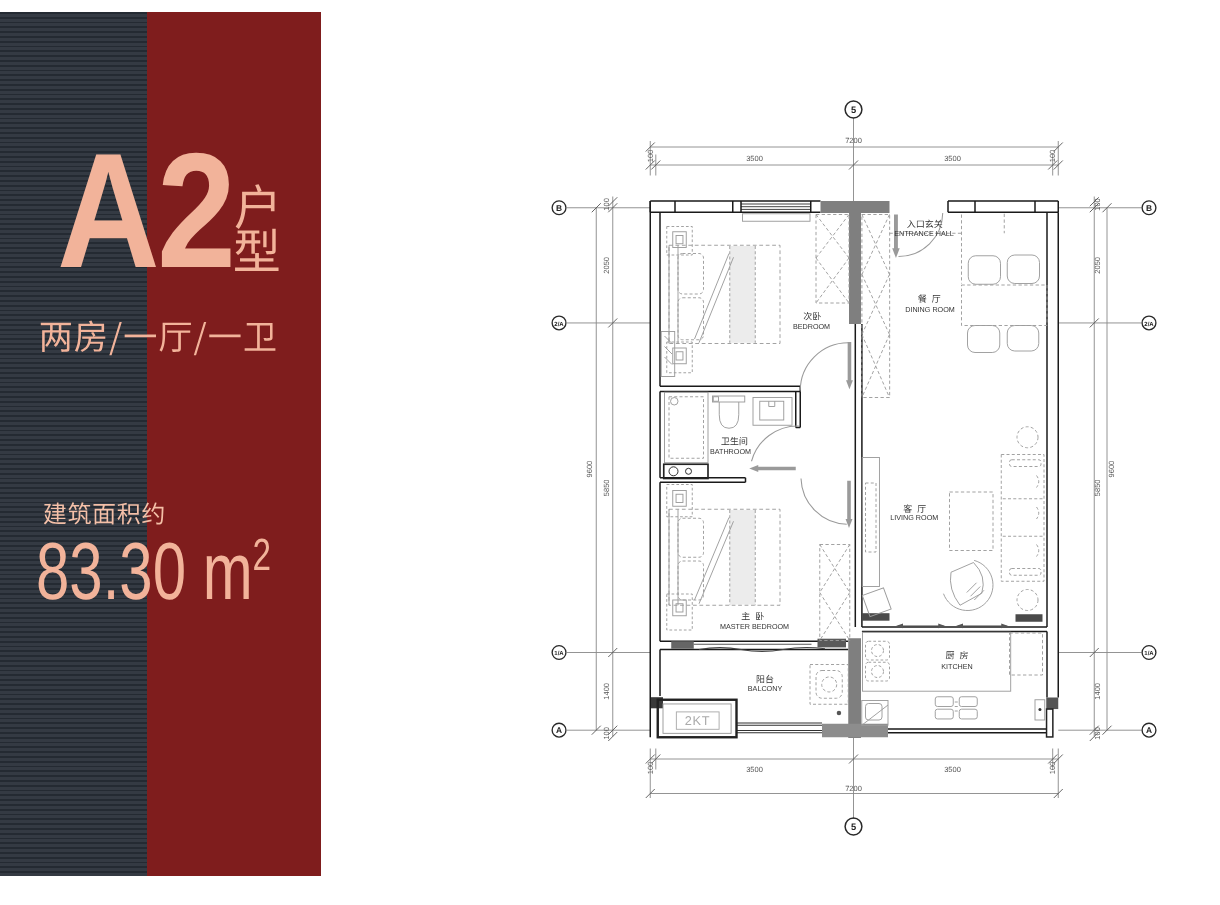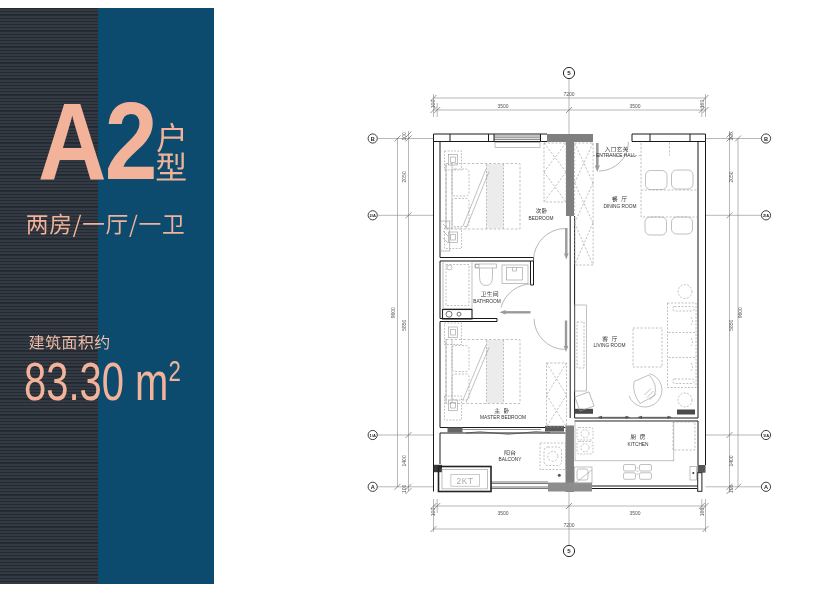--- a/index.html
+++ b/index.html
@@ -1,17 +1,17 @@
 <!DOCTYPE html>
 <html><head>
 <meta charset="utf-8">
 <style>
 html,body{margin:0;padding:0;width:813px;height:603px;background:#fff;overflow:hidden;}
 *{box-sizing:border-box;}
-#panel{position:absolute;left:0;top:8px;width:214px;height:576px;background:#0c4a6e;}
+#panel{position:absolute;left:0;top:8px;width:214px;height:576px;background:#7f1d1d;}
 #stripes{position:absolute;left:0;top:0;width:98px;height:576px;
  background:repeating-linear-gradient(180deg,#242a32 0,#242a32 1.2px,#343a43 1.2px,#343a43 3.2px);}
 #panel .txt{position:absolute;color:#f2b39a;font-family:"Liberation Sans",sans-serif;white-space:nowrap;}
 #a2{left:38px;top:79px;font-size:109px;font-weight:700;line-height:1;transform:scaleX(0.87);transform-origin:0 0;letter-spacing:-2px;}
 #areaNum{left:24px;top:342px;font-size:54px;transform:scaleX(0.74);transform-origin:0 0;letter-spacing:0px;}
 #areaNum sup{font-size:30px;}
 svg{position:absolute;left:0;top:0;}
 </style>
 </head>
 <body>

